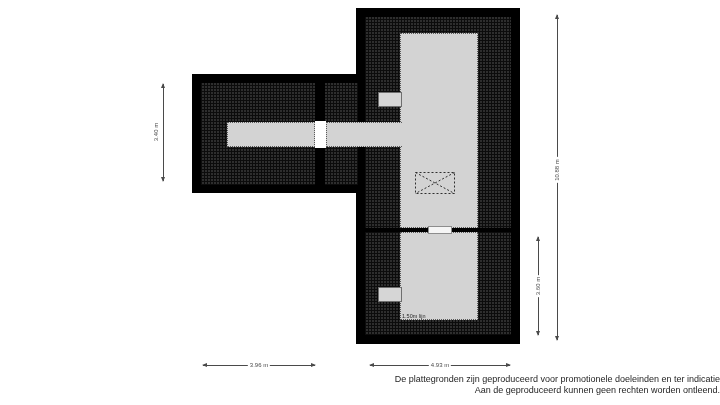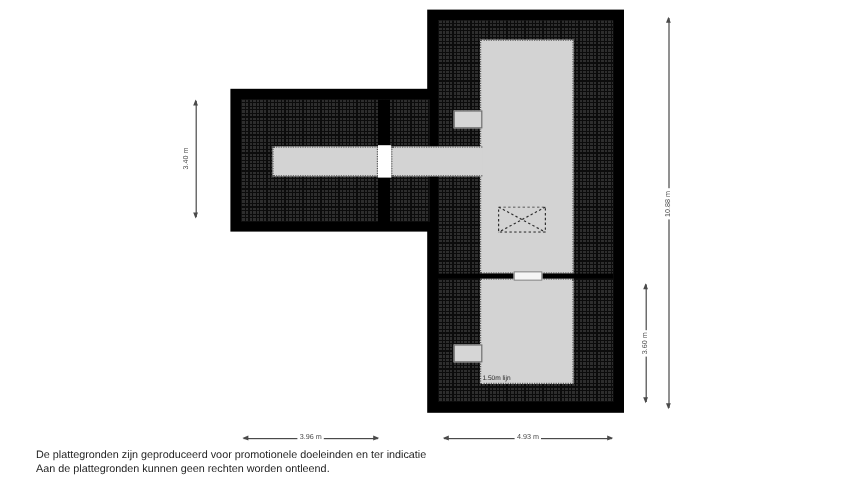--- a/index.html
+++ b/index.html
@@ -38,21 +38,21 @@
   .arr-up{top:-1px;left:-2px;border-left:2.5px solid transparent;border-right:2.5px solid transparent;border-bottom:5px solid var(--dim);}
   .arr-down{bottom:-1px;left:-2px;border-left:2.5px solid transparent;border-right:2.5px solid transparent;border-top:5px solid var(--dim);}
   .arr-left{left:-1px;top:-2px;border-top:2.5px solid transparent;border-bottom:2.5px solid transparent;border-right:5px solid var(--dim);}
   .arr-right{right:-1px;top:-2px;border-top:2.5px solid transparent;border-bottom:2.5px solid transparent;border-left:5px solid var(--dim);}
   .dim-label{
     position:absolute;font-size:6px;color:var(--dim);white-space:nowrap;
     background:var(--bg);padding:0 2px;transform:translate(-50%,-50%);
   }
   .dim-label.v{transform:translate(-50%,-50%) rotate(-90deg);}
   .footer{
-    position:absolute;left:30px;top:374px;width:690px;text-align:left;
+    position:absolute;left:30px;top:374px;width:690px;text-align:right;
     font-size:9px;line-height:11px;color:var(--text);
   }
 </style>
 </head>
 <body>
 
 <div class="stage">
 
   <div class="wall" style="left:356px;top:8px;width:164px;height:336px"></div>
   <div class="wall" style="left:192px;top:74px;width:166px;height:119px"></div>
@@ -108,16 +108,16 @@
   <div class="dim-label" style="left:259px;top:365px">3.96 m</div>
 
   <div class="hdim" style="left:370px;top:365px;width:140px">
     <div class="arr arr-left"></div>
     <div class="arr arr-right"></div>
   </div>
   <div class="dim-label" style="left:440px;top:365px">4.93 m</div>
 
   <div class="footer">
     <div>De plattegronden zijn geproduceerd voor promotionele doeleinden en ter indicatie</div>
-    <div>Aan de plattegronden kunnen geen rechten worden ontleend.</div>
+    <div>Aan de geproduceerd kunnen geen rechten worden ontleend.</div>
   </div>
 
 </div>
 
 </body></html>

